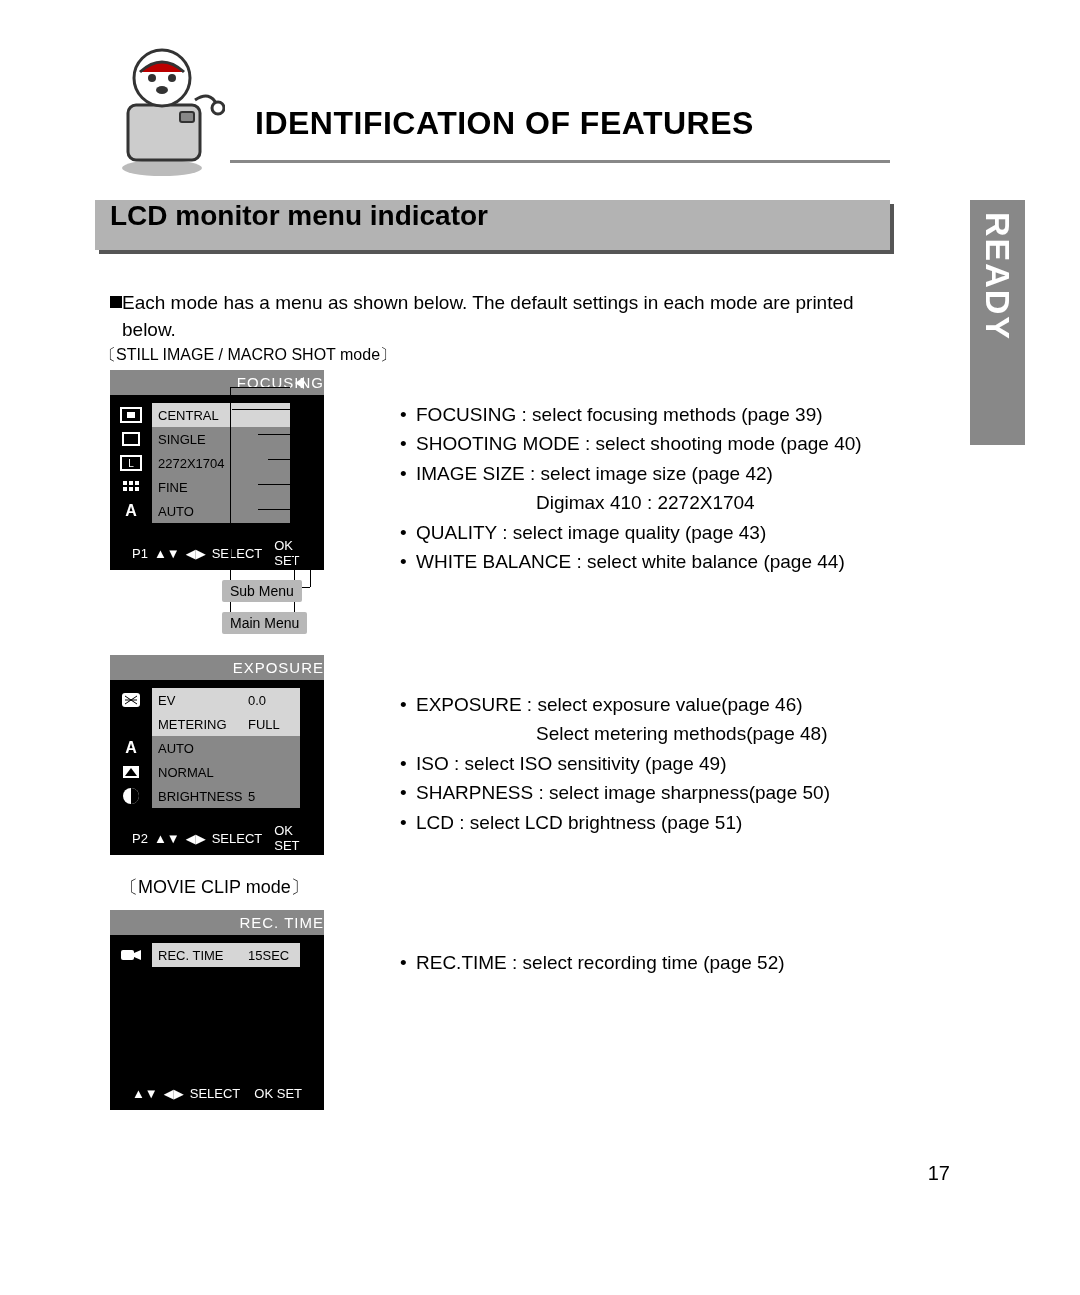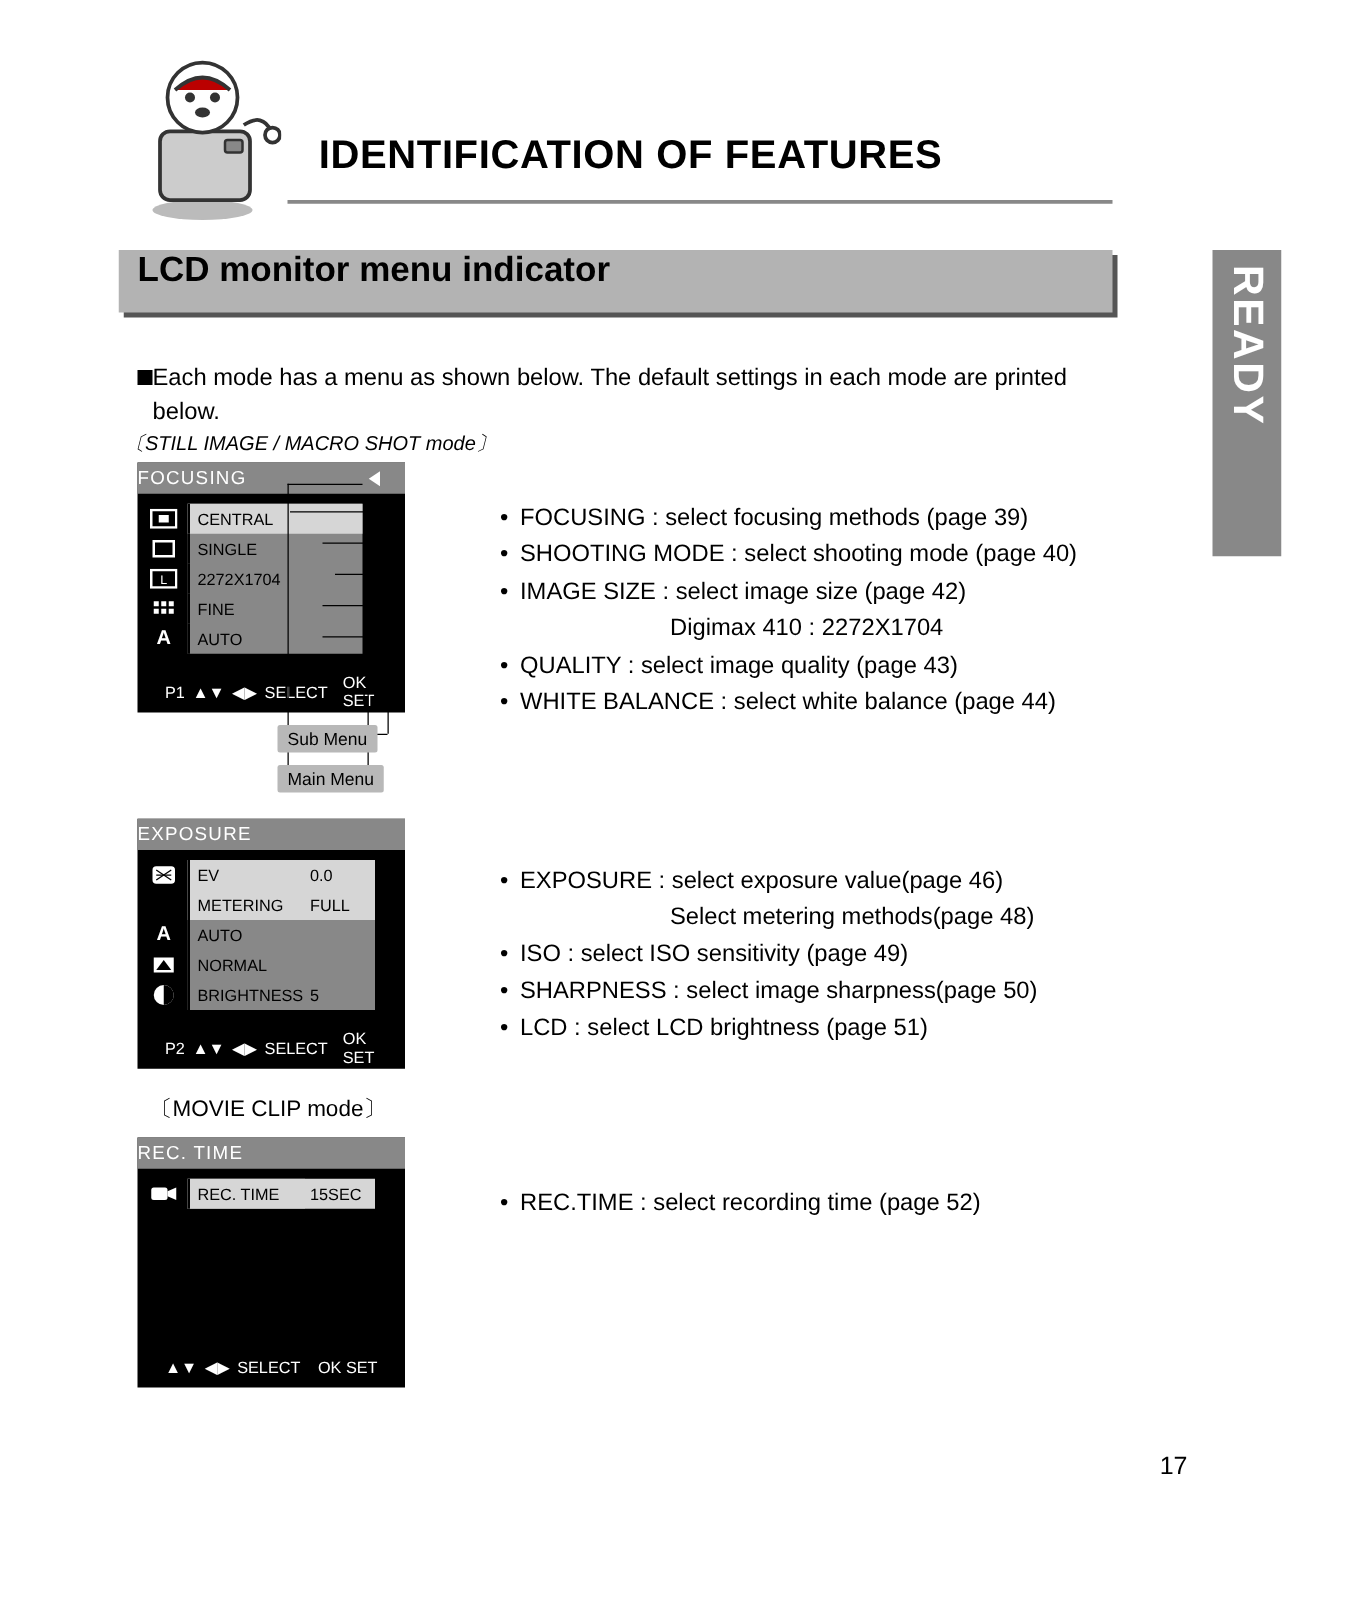--- a/index.html
+++ b/index.html
@@ -82,32 +82,32 @@
     line-height: 1.4;
     display: flex;
   }
   .intro .bullet {
     width: 12px; height: 12px; background: #000; flex: 0 0 12px; margin-top: 6px;
   }
   .mode-label {
     font-size: 18px;
     font-family: Arial, sans-serif;
   }
-  .mode-label.small { font-size: 16px; font-style: italic; }
+  .mode-label.small { font-size: 16px; }
   .lcd {
     width: 214px;
     background: #000;
     color: #fff;
     font-size: 14px;
     font-family: Arial, sans-serif;
   }
   .lcd .hdr {
     background: #888;
     color: #fff;
-    text-align: left;
+    text-align: right;
     letter-spacing: 1px;
     font-size: 15px;
     padding: 4px 0;
     position: relative;
   }
   .lcd .body {
     position: relative;
   }
   .lcd .menucol {
     position: absolute;

